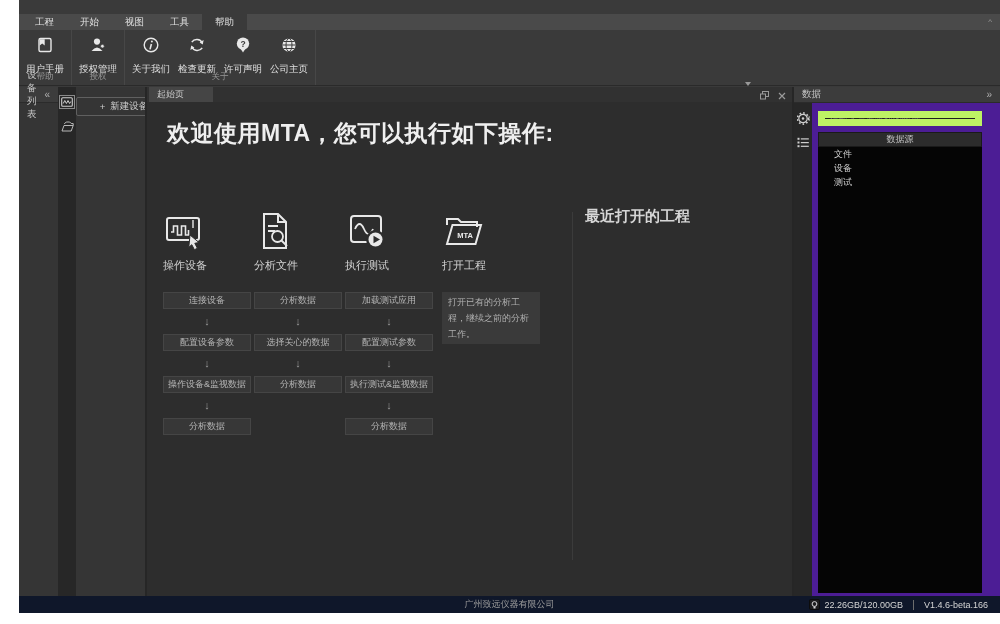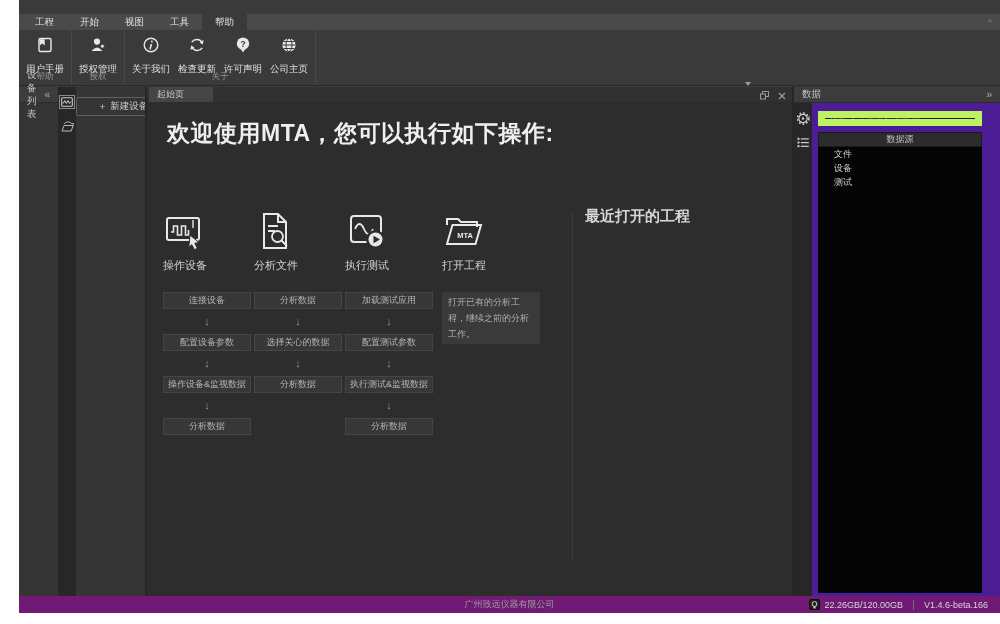--- a/index.html
+++ b/index.html
@@ -80,21 +80,21 @@
   .rp-content { flex:1; display:flex; flex-direction:column; padding:8px 18px 3px 6px; min-height:0; }
   .search-input { height:15px; background:#1f1f1f; border:7px solid #bef264; color:#8a8a8a;
     font-size:9px; padding:0 5px; width:100%; outline:none; }
   .data-table { margin-top:6px; flex:1; display:flex; flex-direction:column; min-height:0; }
   .table-header { height:15px; background:#2c2c2c; border:1px solid #1a1a1a; color:#c5c5c5; font-size:9px;
     display:flex; align-items:center; justify-content:center; }
   .tree { flex:1; background:#050505; }
   .tree-item { height:14px; line-height:14px; padding-left:16px; color:#d0d0d0; font-size:9px; cursor:default; }
 
   
-  .statusbar { position:absolute; left:0; bottom:0; right:0; height:17px; background:#701a75;
+  .statusbar { position:absolute; left:0; bottom:0; right:0; height:17px; background:#0f172a;
     display:flex; align-items:center; }
   .sb-company { position:absolute; left:0; right:0; text-align:center; font-size:9px; color:#9b9b9b; }
   .sb-right { position:absolute; right:12px; height:17px; display:flex; align-items:center; }
   .sb-disk-text { font-size:9px; color:#d5d5d5; margin-left:4px; }
   .sb-sep { width:1px; height:10px; background:#6d6d6d; margin:0 10px; }
   .sb-version { font-size:9px; color:#d5d5d5; }
 </style>
 </head>
 <body>
 

